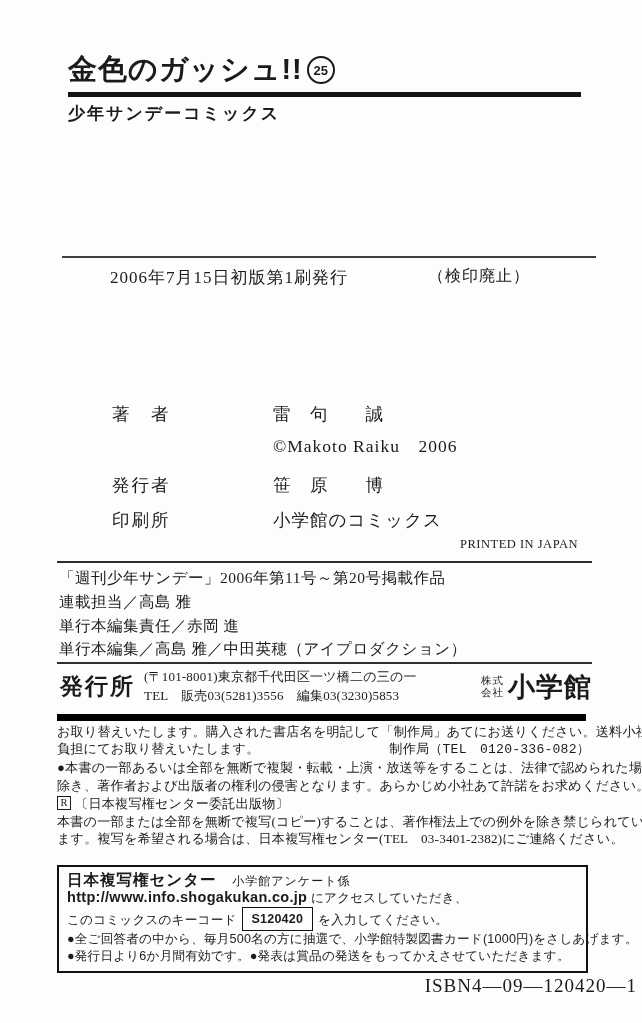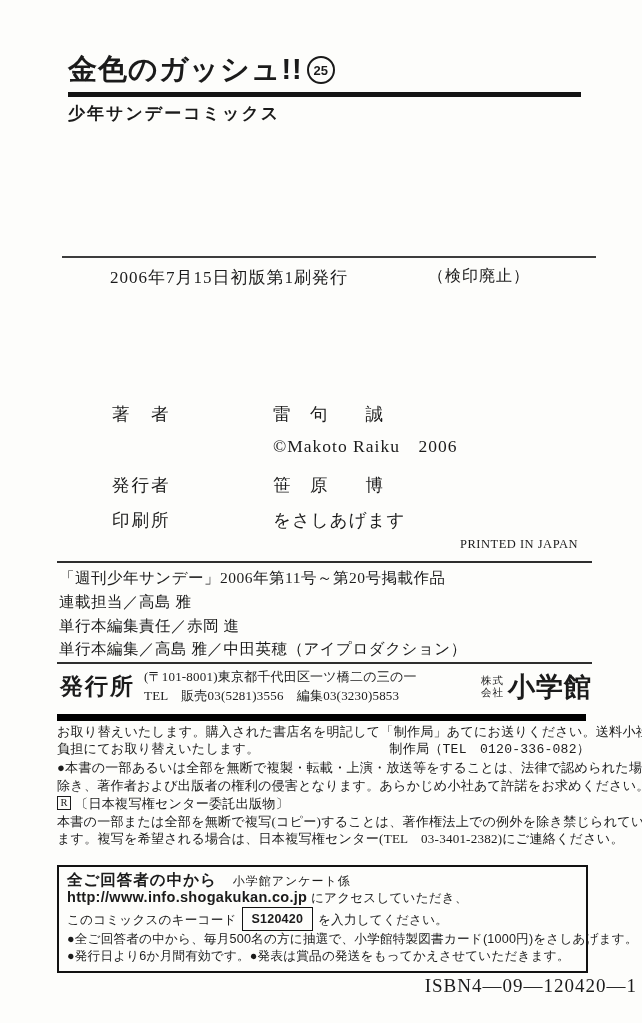--- a/index.html
+++ b/index.html
@@ -108,21 +108,21 @@
   <div class="rule rule-date"></div>
   <div class="edition-date">2006年7月15日初版第1刷発行</div>
   <div class="edition-note">（検印廃止）</div>
 
   <div class="credit-label" style="top:402px">著　者</div>
   <div class="credit-value" style="top:402px">雷　句　　誠</div>
   <div class="credit-value" style="top:434px">©Makoto Raiku　2006</div>
   <div class="credit-label" style="top:473px">発行者</div>
   <div class="credit-value" style="top:473px">笹　原　　博</div>
   <div class="credit-label" style="top:508px">印刷所</div>
-  <div class="credit-value" style="top:508px">をさしあげます</div>
+  <div class="credit-value" style="top:508px">小学館のコミックス</div>
   <div class="printed-in">PRINTED IN JAPAN</div>
 
   <div class="rule rule-serial-top"></div>
   <div class="serial-block">
     <div>「週刊少年サンデー」2006年第11号～第20号掲載作品</div>
     <div>連載担当／高島 雅</div>
     <div>単行本編集責任／赤岡 進</div>
     <div>単行本編集／高島 雅／中田英穂（アイプロダクション）</div>
   </div>
   <div class="rule rule-serial-bottom"></div>
@@ -151,21 +151,21 @@
     <div>除き、著作者および出版者の権利の侵害となります。あらかじめ小社あて許諾をお求めください。</div>
     <div>
       <span class="r-box">R</span><span>〔日本複写権センター委託出版物〕</span>
     </div>
     <div>本書の一部または全部を無断で複写(コピー)することは、著作権法上での例外を除き禁じられてい</div>
     <div>ます。複写を希望される場合は、日本複写権センター(TEL　03-3401-2382)にご連絡ください。</div>
   </div>
 
   <div class="survey-box">
     <div>
-      <span class="survey-heading">全ご回答者の中から</span>
+      <span class="survey-heading">日本複写権センター</span>
       <span class="survey-dept">小学館アンケート係</span>
     </div>
     <div>
       <span class="survey-url">http://www.info.shogakukan.co.jp</span>
       <span>にアクセスしていただき、</span>
     </div>
     <div>
       <span>このコミックスのキーコード</span><span class="keycode-box">S120420</span><span>を入力してください。</span>
     </div>
     <div>●全ご回答者の中から、毎月500名の方に抽選で、小学館特製図書カード(1000円)をさしあげます。</div>

